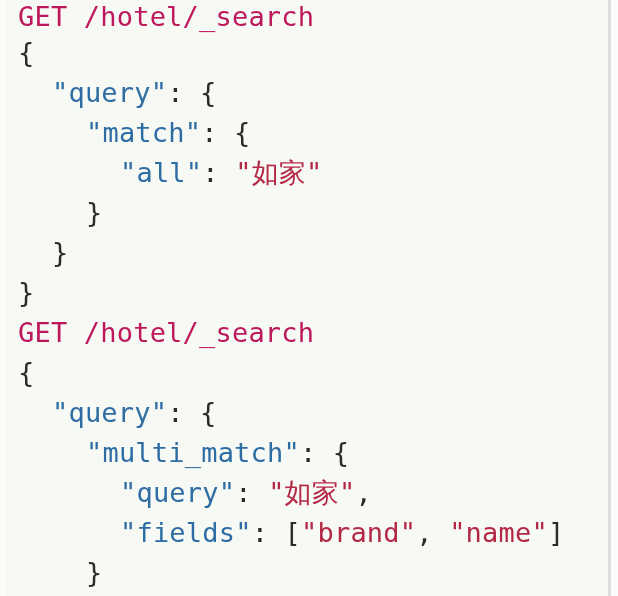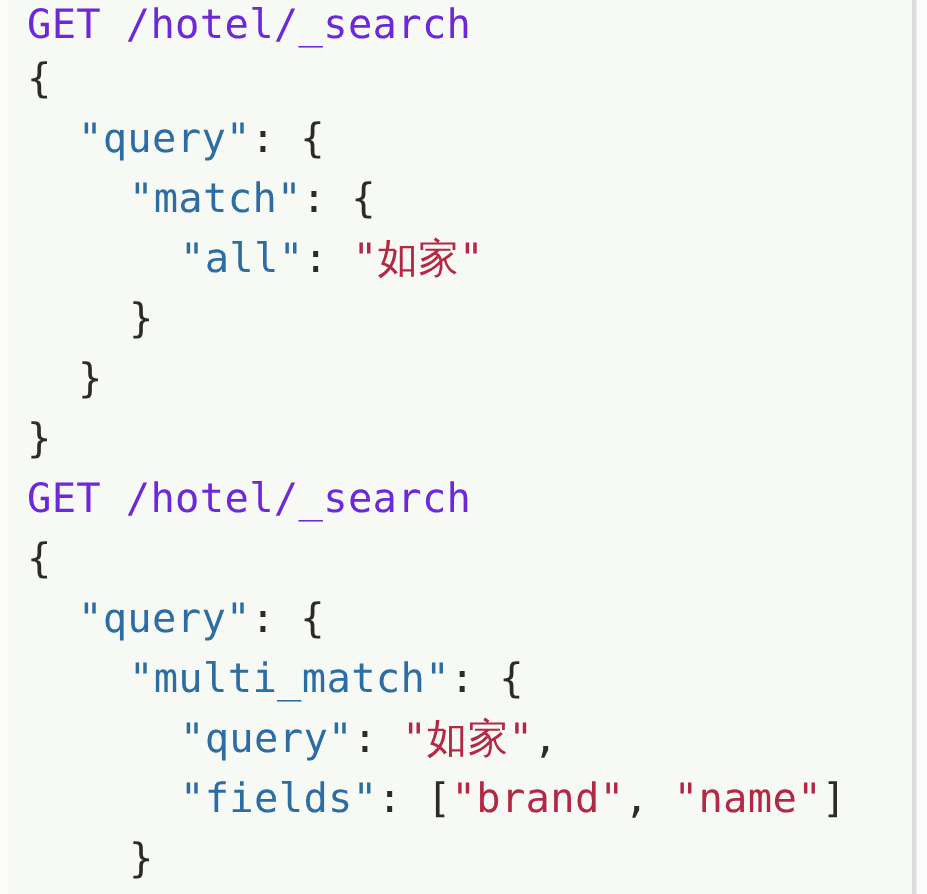--- a/index.html
+++ b/index.html
@@ -55,21 +55,21 @@
   }
   .code-line.first { height: 33px; line-height: 33px; }
 
   .ln-text {
     display: block;
     padding-left: 18px;
   }
   .tok-key    { color: #2e6da4; }
   .tok-string { color: #b32845; }
   .tok-punct  { color: #2b2b2b; }
-  .tok-method { color: #6d28d9; }
+  .tok-method { color: #be185d; }
 </style>
 </head>
 <body>
 
 <div id="screenshot">
 
   <div class="edge-left"></div>
   <div class="edge-right-fill"></div>
   <div class="edge-right-rule"></div>
 

